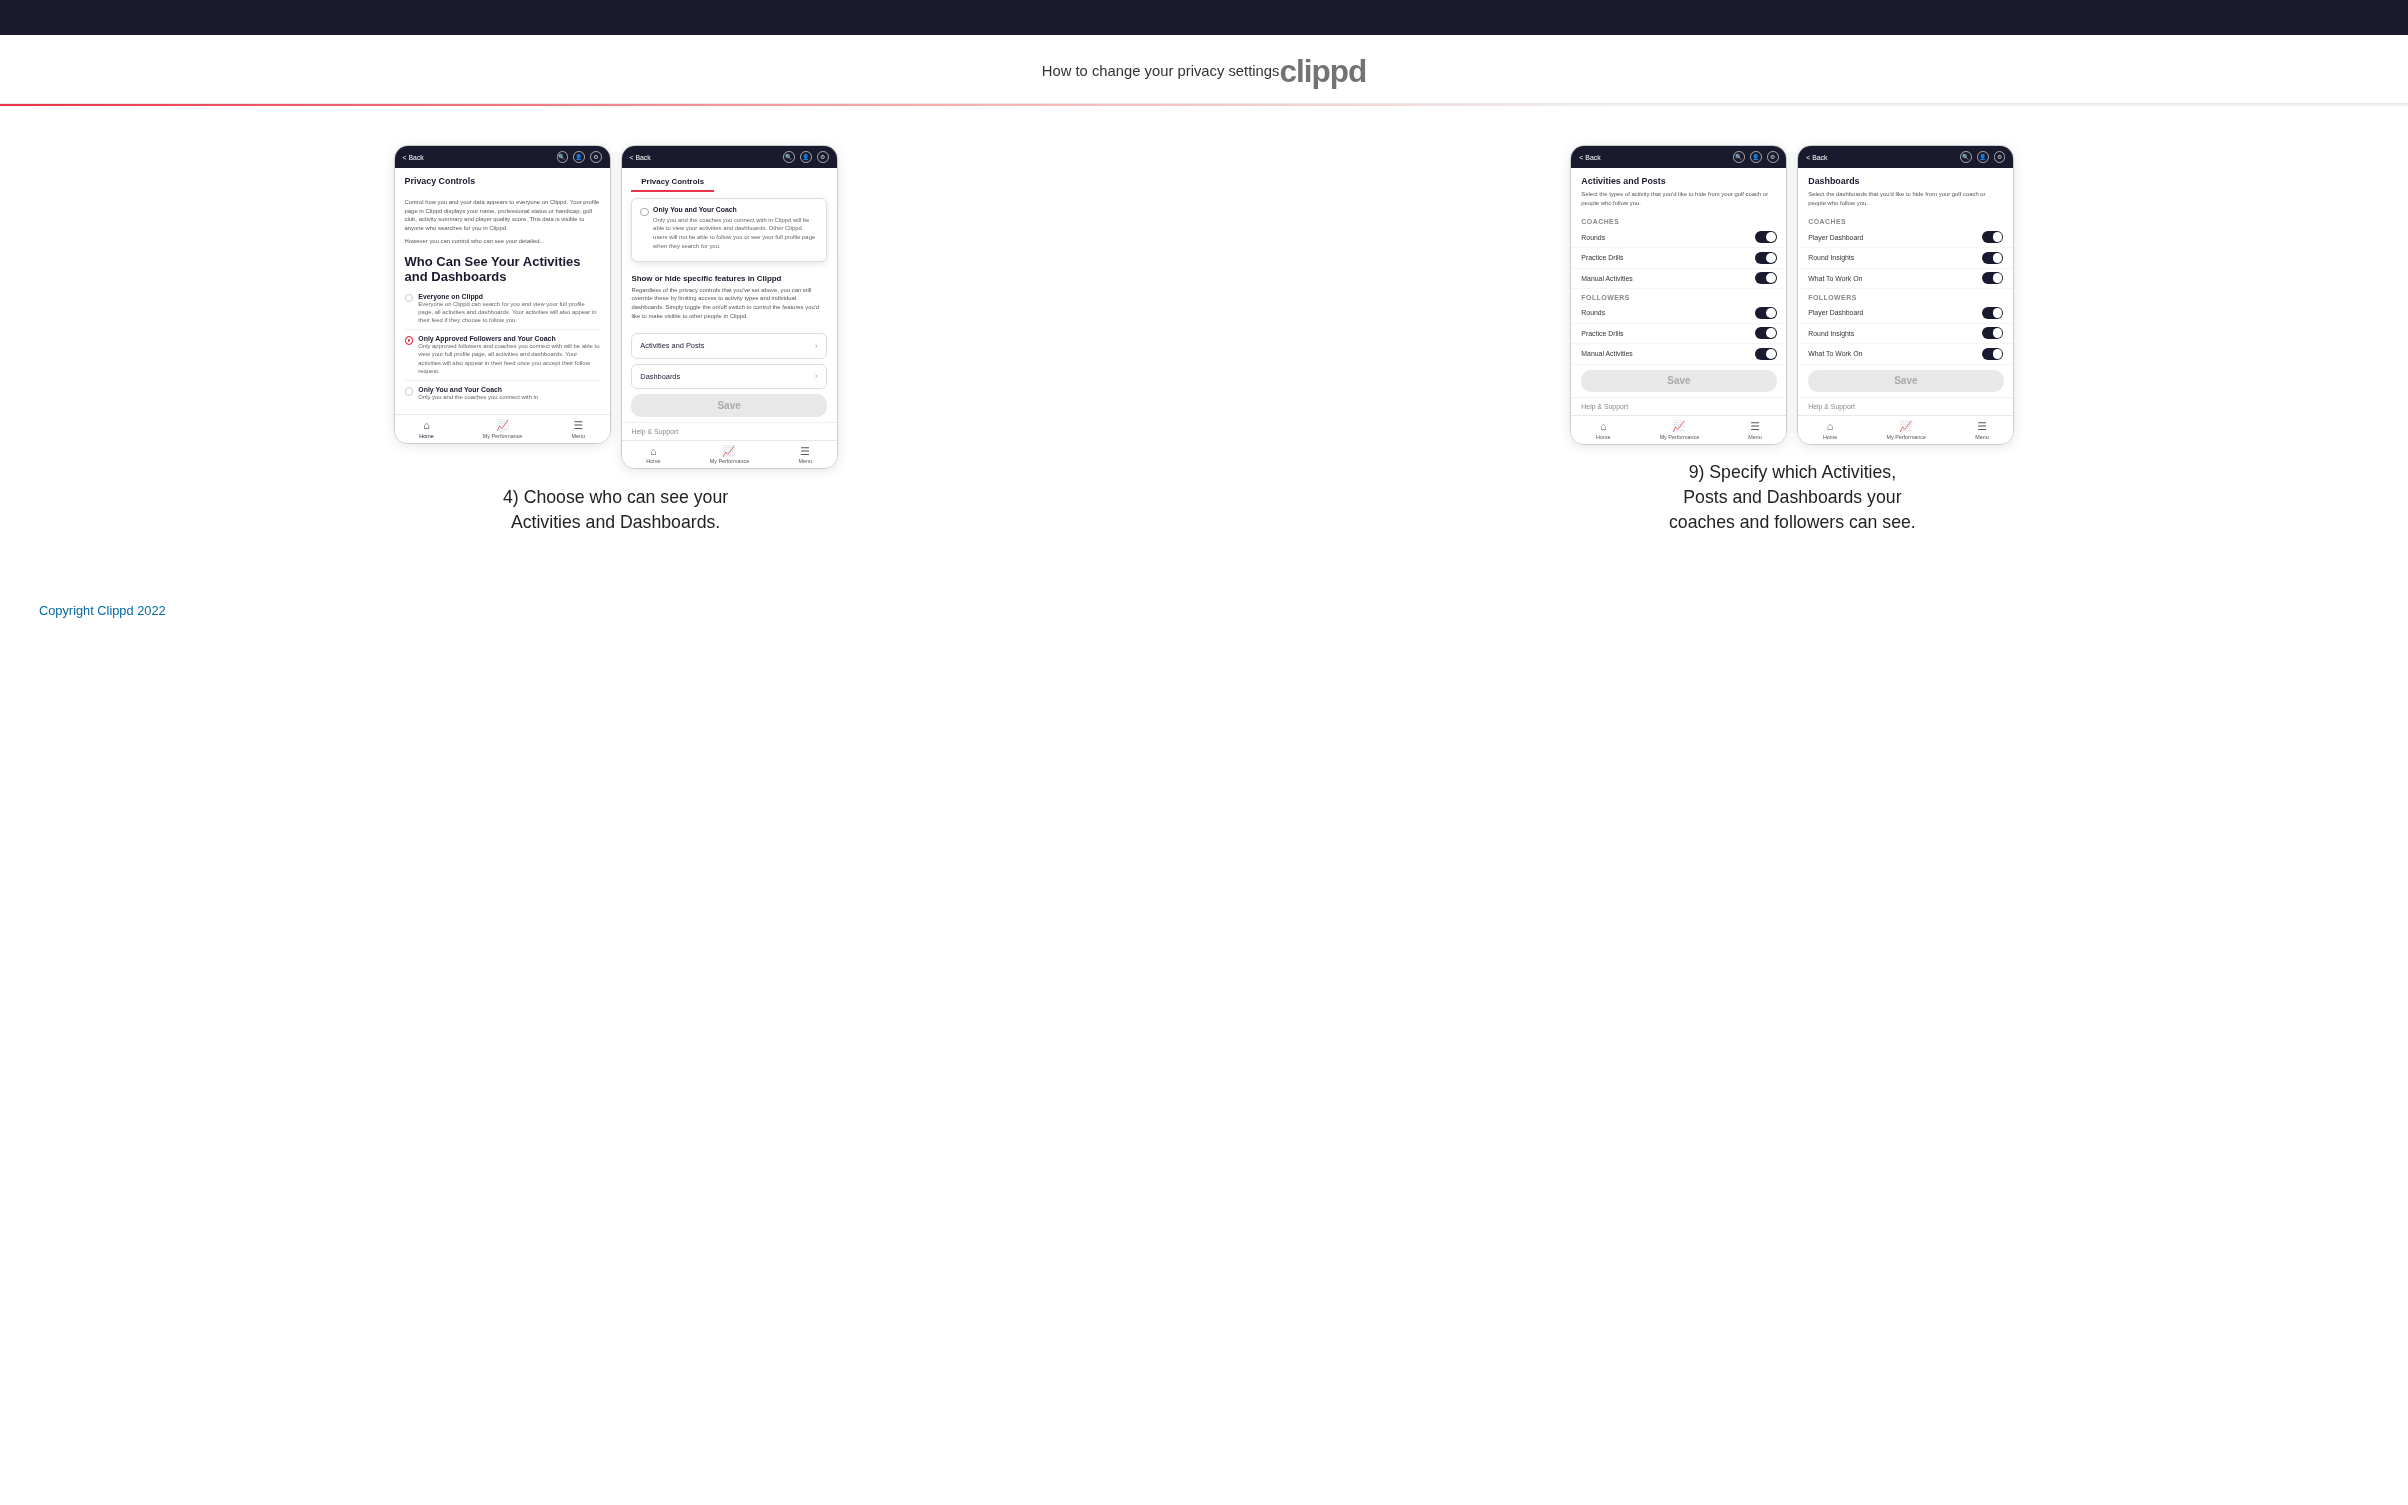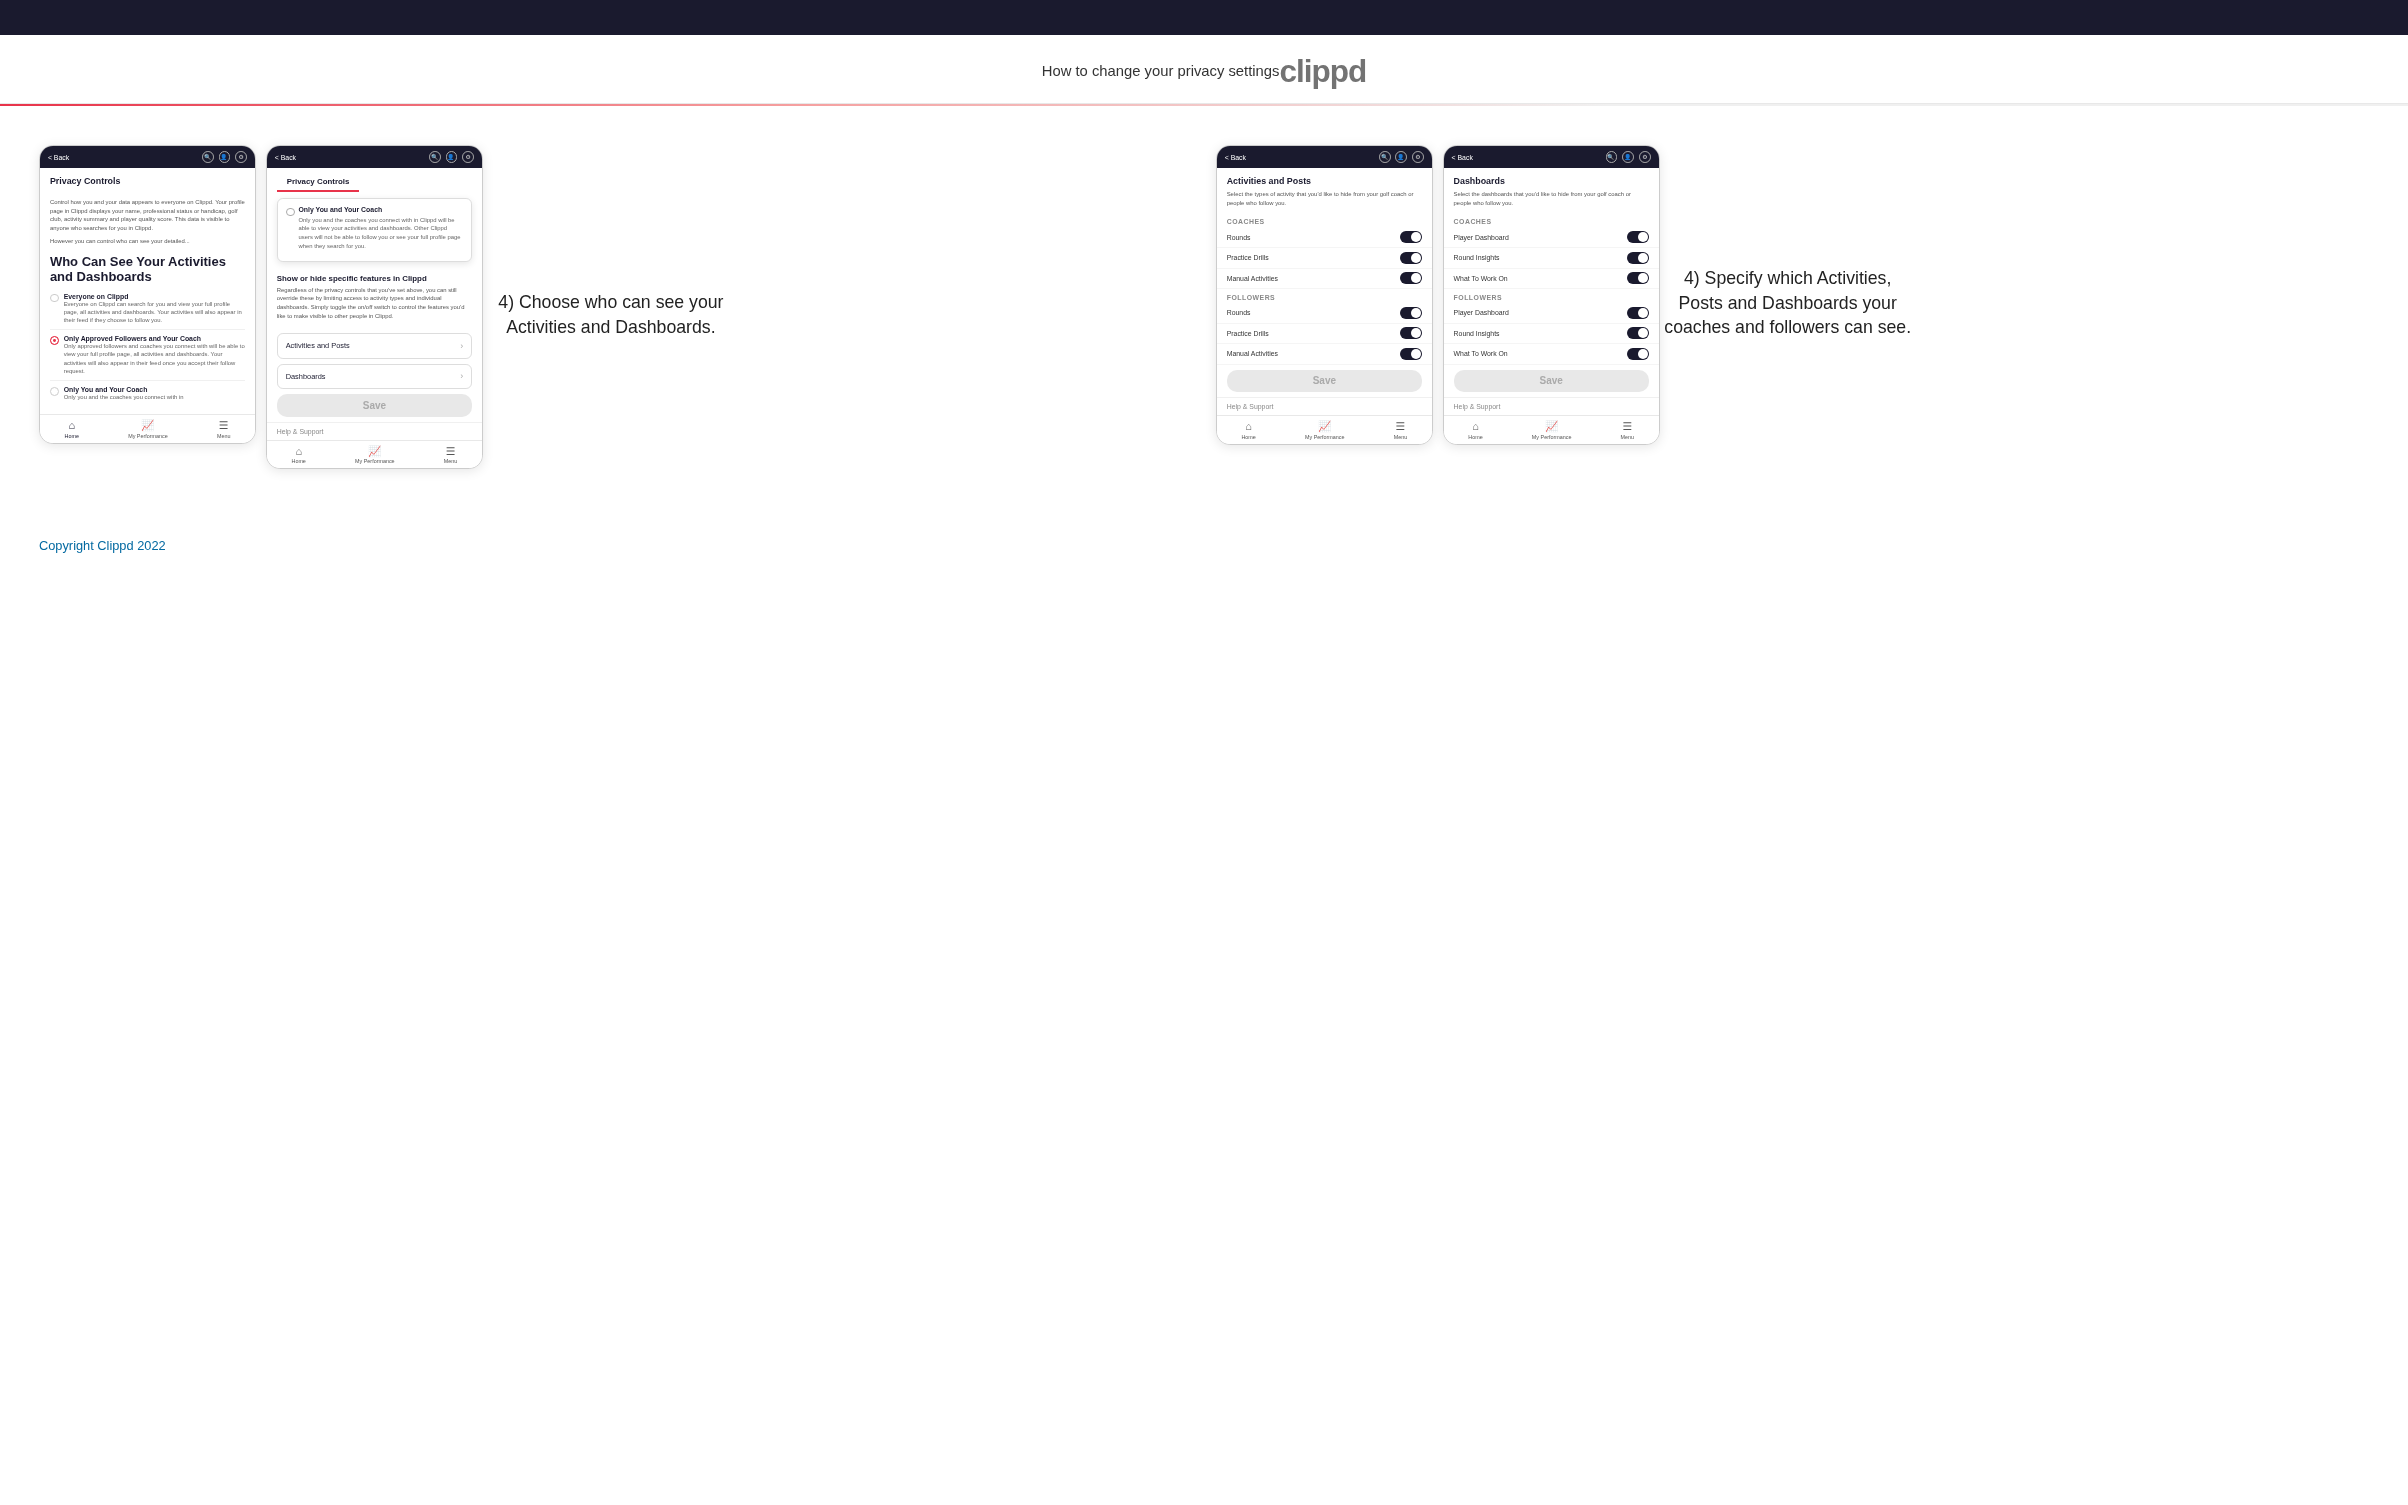--- a/index.html
+++ b/index.html
@@ -58,21 +58,21 @@
     .mockups-row {
       display: flex;
       gap: 23.6px;
       justify-content: center;
       align-items: flex-start;
       flex-wrap: nowrap;
     }
 
     .mockup-group {
       display: flex;
-      flex-direction: row;
+      flex-direction: column;
       align-items: center;
       flex: 1;
       min-width: 0;
     }
 
     
     .phone-mockup {
       background: #fff;
       border: 1.5px solid #ccc;
       border-radius: 13.8px;
@@ -620,21 +620,21 @@
             </div>
             <div class="phone-tab">
               <span class="tab-icon">☰</span>
               <span>Menu</span>
             </div>
           </div>
         </div>
 
       </div>
 
-      <div class="step-label">4) Specify which Activities, Posts and Dashboards your  coaches and followers can see.</div>
+      <div class="step-label">9) Specify which Activities, Posts and Dashboards your  coaches and followers can see.</div>
     </div>
 
   </div>
 
 </div>
 
 <div class="footer">
   <span>Copyright Clippd 2022</span>
 </div>
 

